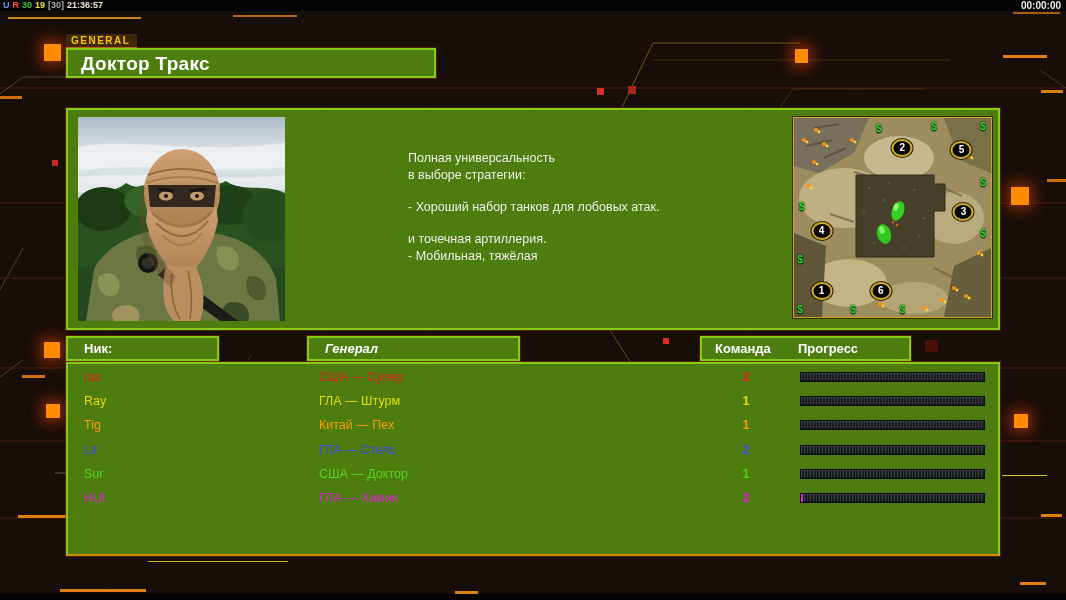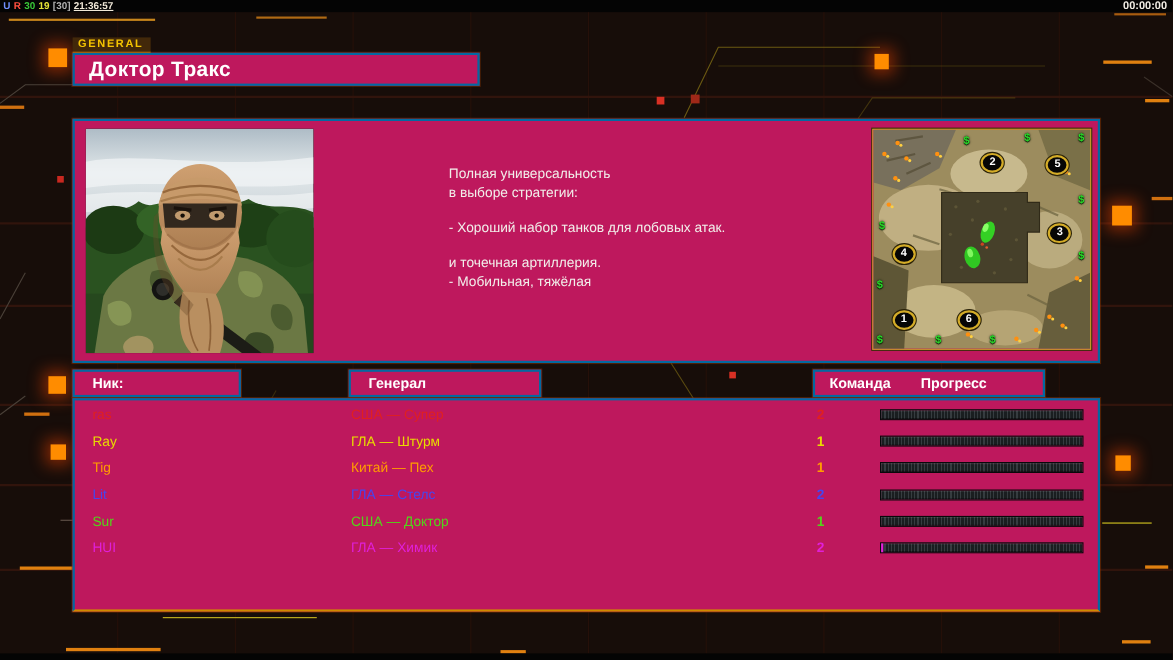--- a/index.html
+++ b/index.html
@@ -14,34 +14,34 @@
   .bar-bottom{position:absolute;left:0;top:594px;width:1066px;height:6px;background:#040404;z-index:30;}
   
   .status-left{position:absolute;left:3px;top:0px;z-index:31;font-size:9px;font-weight:bold;letter-spacing:0px;white-space:nowrap;}
   .status-left span{margin-right:3px;}
   .match-timer{position:absolute;right:5px;top:0px;z-index:31;font-size:10px;font-weight:bold;color:#f0ece4;}
   
   #decor{position:absolute;left:0;top:0;z-index:1;}
   .osq{position:absolute;background:#ff8c00;z-index:2;box-shadow:0 0 14px 5px rgba(255,70,0,0.45);}
   .rsq{position:absolute;z-index:2;}
   
-  .ybox{position:absolute;box-sizing:border-box;border:2px solid #0369a1;background:#be185d;
+  .ybox{position:absolute;box-sizing:border-box;border:2px solid #84cc16;background:#4d7c0f;
         box-shadow:0 0 0 1px rgba(130,50,0,.55);z-index:10;}
   .general-tag{position:absolute;left:66px;top:34px;z-index:11;font-size:10px;font-weight:bold;
         letter-spacing:1.5px;color:#f5c400;background:#42280a;padding:1px 7px 1px 5px;
         border-bottom:1px solid #b86a10;}
   .title-box{left:66px;top:48px;width:370px;height:30px;}
   .title-text{color:#ffffff;font-size:19px;font-weight:bold;padding:3px 0 0 13px;letter-spacing:.3px;}
   .main-box{left:66px;top:108px;width:934px;height:222px;}
   .table-box{left:66px;top:362px;width:934px;height:194px;border-bottom-color:#cf8a00;}
   .hdr-box{height:25px;top:336px;}
   .hdr-box .hlabel{color:#ffffff;font-size:13px;font-weight:bold;padding-top:3px;position:absolute;}
   #hdr-nick{left:66px;width:153px;}
-  #hdr-general{left:317px;width:175px;}
-  #hdr-teamprog{left:739px;width:211px;}
+  #hdr-general{left:307px;width:213px;font-style:italic;}
+  #hdr-teamprog{left:700px;width:211px;}
   
   .portrait{position:absolute;left:78px;top:117px;width:207px;height:204px;z-index:11;background:#222;}
   
   .desc{position:absolute;left:408px;top:150px;z-index:11;color:#f2eeea;font-size:12.5px;line-height:17px;width:360px;}
   .desc .gap{height:15px;}
   
   .minimap{position:absolute;left:793px;top:117px;width:197px;height:199px;z-index:11;
            border:1px solid #c8a424;box-shadow:0 0 0 1px #3a2e08;}
   .minimap svg{position:absolute;left:0;top:0;}
   .map-marker{position:absolute;width:17px;height:14px;background:#060606;border:2px solid #d4ac28;
@@ -136,21 +136,21 @@
   <div class="osq" style="left:1011px;top:187px;width:18px;height:18px;"></div>
   <div class="osq" style="left:1014px;top:414px;width:14px;height:14px;"></div>
   <div class="rsq" style="left:52px;top:160px;width:6px;height:6px;background:#c82820;"></div>
   <div class="rsq" style="left:597px;top:88px;width:7px;height:7px;background:#d83024;"></div>
   <div class="rsq" style="left:628px;top:86px;width:8px;height:8px;background:#a02818;"></div>
   <div class="rsq" style="left:663px;top:338px;width:6px;height:6px;background:#d83024;"></div>
   <div class="rsq" style="left:925px;top:340px;width:13px;height:12px;background:#4a1008;"></div>
 
   <div class="bar-top"></div>
   <div class="bar-bottom"></div>
-  <div class="status-left" id="status-left"><span style="color: rgb(112, 144, 255);">U</span><span style="color: rgb(255, 80, 64);">R</span><span style="color: rgb(56, 200, 56);">30</span><span style="color: rgb(232, 228, 56);">19</span><span style="color: rgb(176, 176, 176);">[30]</span><span style="color: rgb(240, 232, 216); text-decoration: underline;">21:36:57</span></div>
+  <div class="status-left" id="status-left"><span style="color: rgb(112, 144, 255);">U</span><span style="color: rgb(255, 80, 64);">R</span><span style="color: rgb(56, 200, 56);">30</span><span style="color: rgb(232, 228, 56);">19</span><span style="color: rgb(176, 176, 176);">[30]</span><span style="color: rgb(240, 232, 216);">21:36:57</span></div>
   <div class="match-timer">00:00:00</div>
 
   <div class="general-tag">GENERAL</div>
   <div class="ybox title-box">
     <div class="title-text">Доктор Тракс</div>
   </div>
 
   <div class="ybox main-box"></div>
 
   <div class="portrait">

